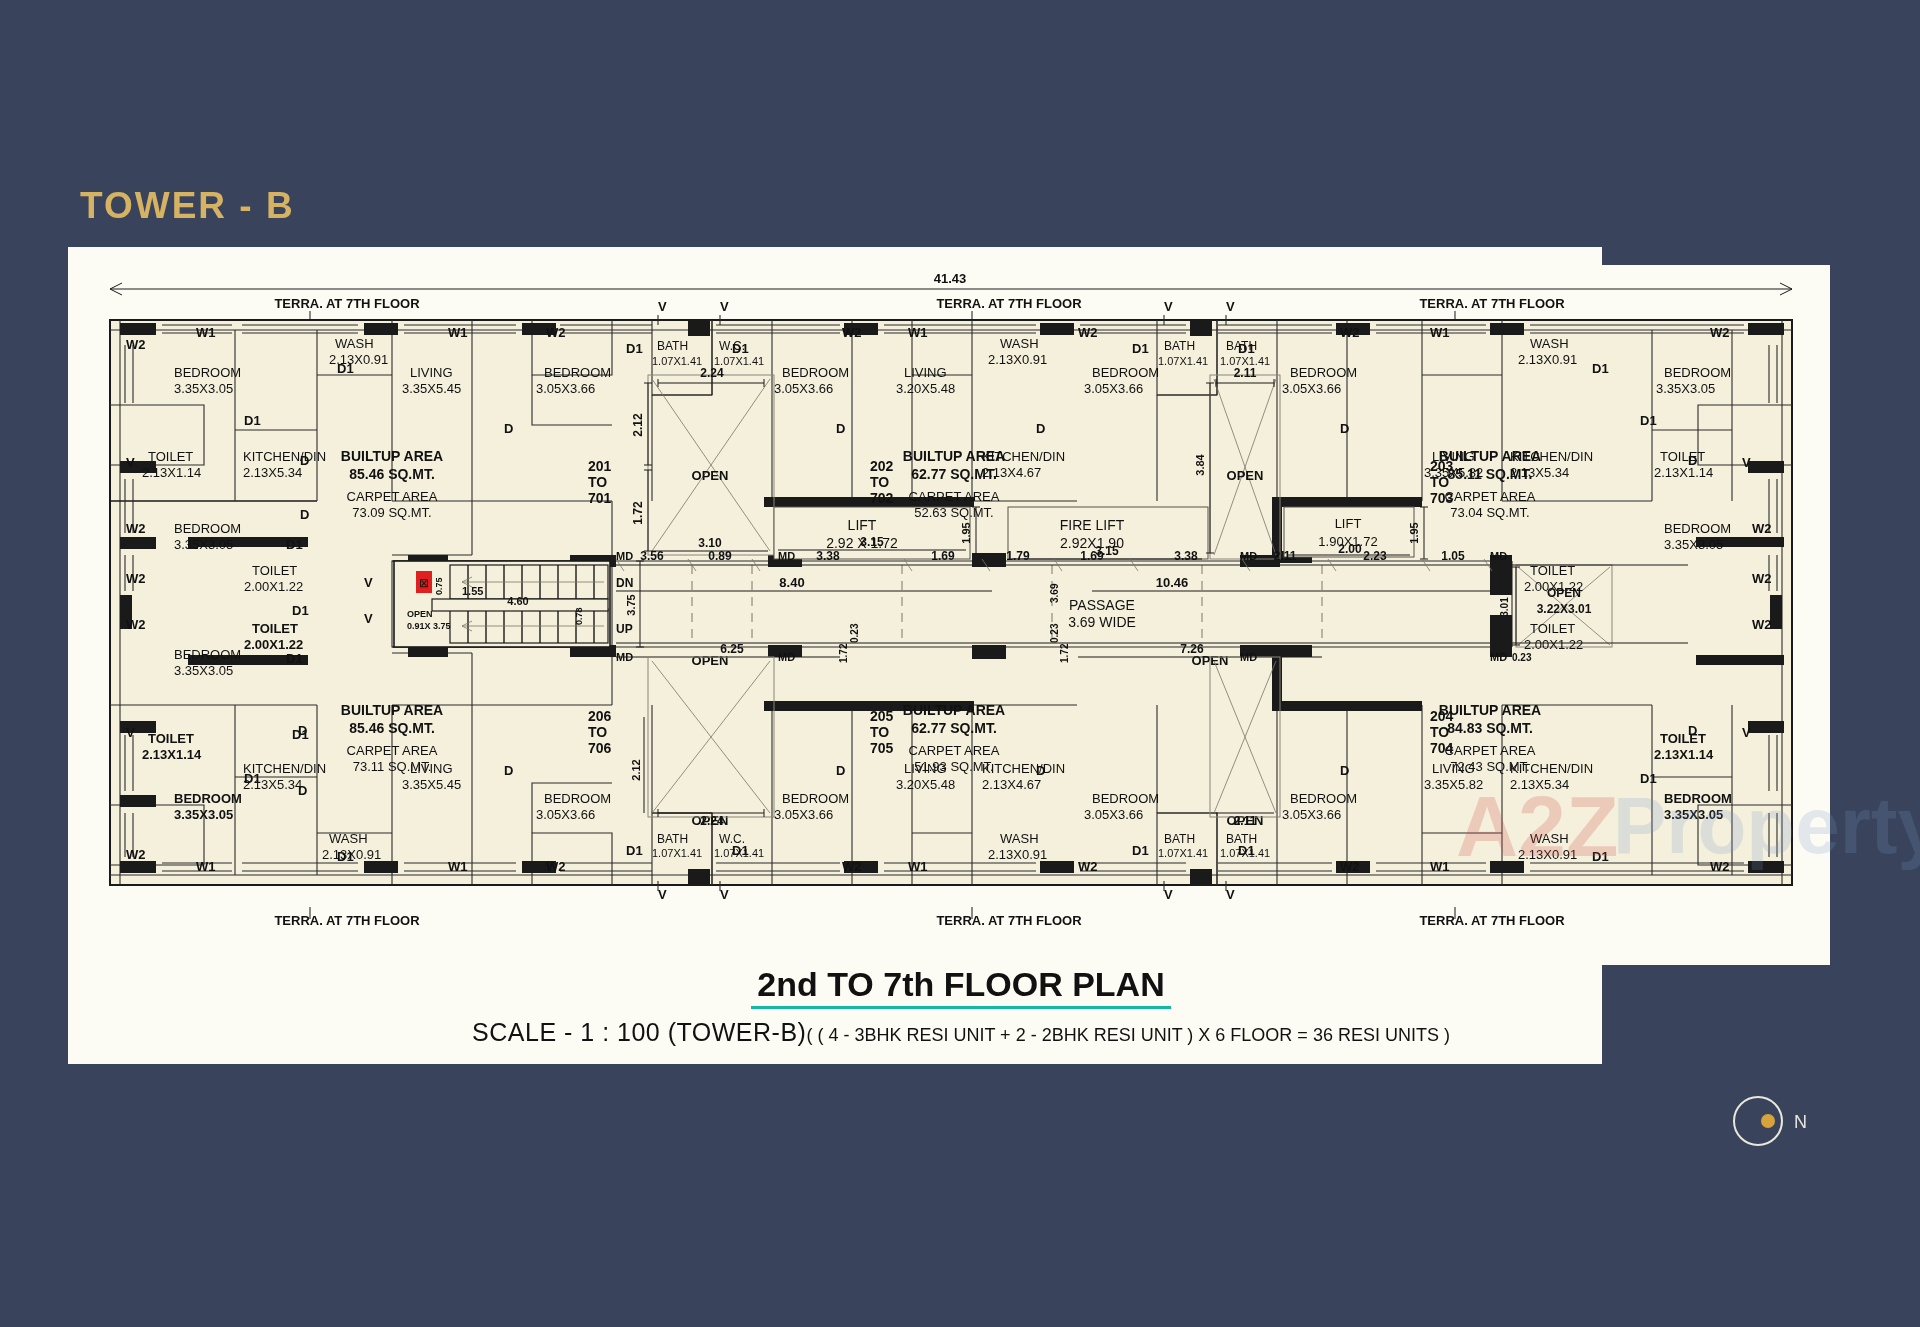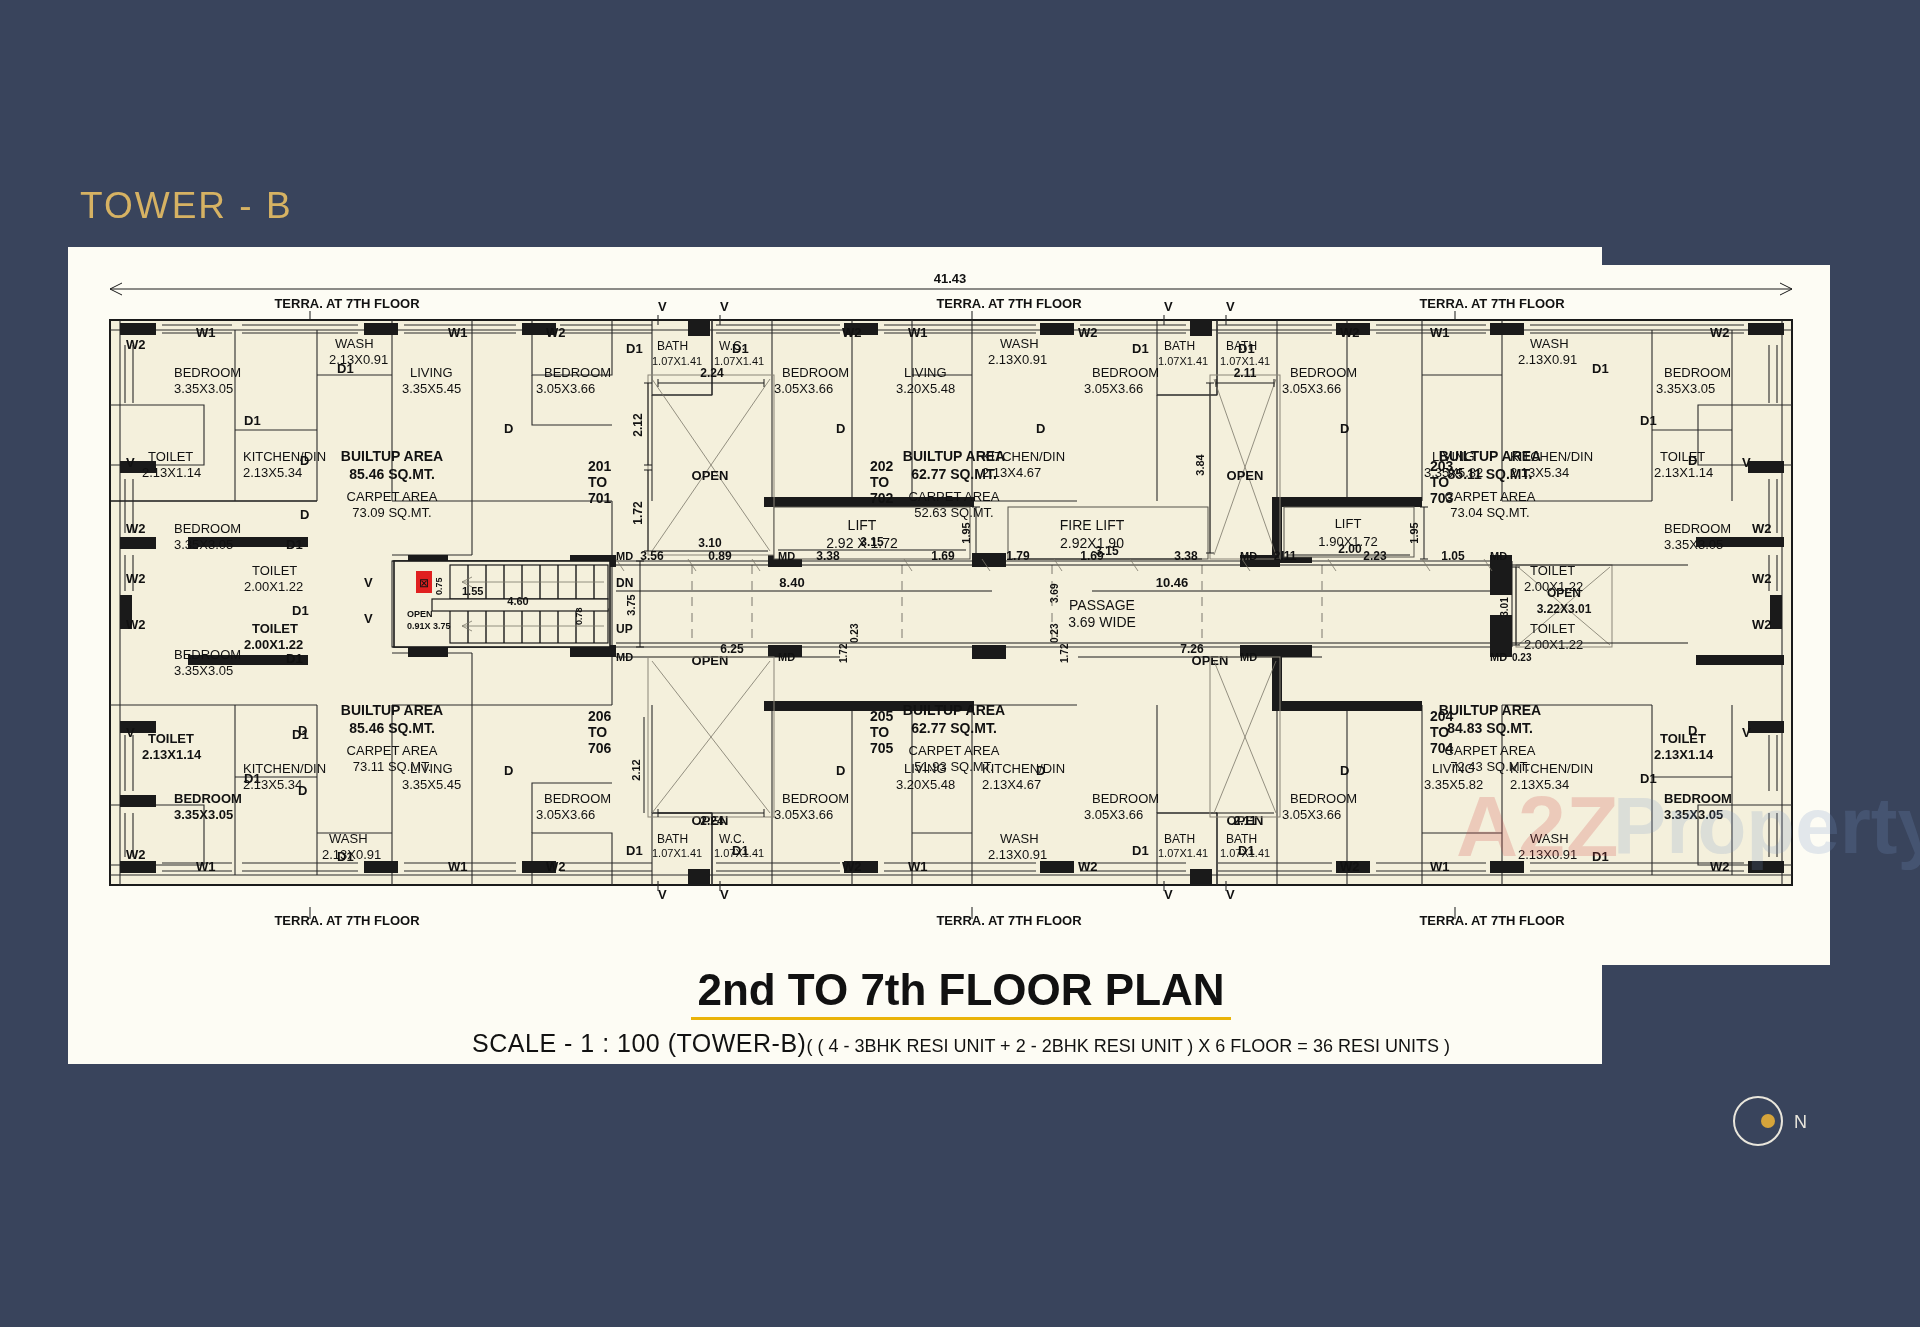--- a/index.html
+++ b/index.html
@@ -5,37 +5,37 @@
   * { box-sizing: border-box; }
   html, body { margin:0; padding:0; }
   body {
     width:1920px; height:1327px;
     background:#39445c;
     font-family:"Liberation Sans", sans-serif;
     overflow:hidden; position:relative;
   }
   #tower-title {
     position:absolute; left:80px; top:185px;
-    color:#d6b263; font-size:37px; letter-spacing:2px; font-weight:400;
+    color:#d6b263; font-size:37px; letter-spacing:2px; font-weight:700;
   }
   #sheet {
     position:absolute; left:68px; top:247px;
     width:1534px; height:817px;
     background:#fdfcf4;
   }
   #plan {
     position:absolute; left:24px; top:18px; width:1738px; height:700px;
   }
   svg { display:block; }
   #titleblock {
     position:absolute; left:0; top:700px; width:1738px; text-align:center;
   }
   #plan-title {
-    font-size:44px; font-weight:bold; color:#111; letter-spacing:0px;
-    display:inline-block; border-bottom:3px solid #eab308; padding:0 6px 2px 6px;
+    font-size:34px; font-weight:bold; color:#111; letter-spacing:0px;
+    display:inline-block; border-bottom:3px solid #14b8a6; padding:0 6px 2px 6px;
     font-family:"Liberation Sans", sans-serif;
   }
   #subtitle-row { margin-top:9px; display:flex; justify-content:center; align-items:baseline; }
   #scale-text { font-size:25px; color:#111; letter-spacing:0.5px; }
   #unit-mix { font-size:18px; color:#111; font-weight:normal; letter-spacing:0px; }
   #compass { position:absolute; left:1728px; top:1090px; width:94px; height:62px; }
   .wm { position:absolute; pointer-events:none; font-weight:bold; }
   #wm-a2z { left:1388px; top:530px; font-size:86px; color:rgba(210,70,70,0.22); }
   #wm-prop { left:1545px; top:533px; font-size:80px; color:rgba(120,150,200,0.20); }
   #wm-url { left:880px; top:700px; font-size:52px; color:rgba(120,120,120,0.17); }

